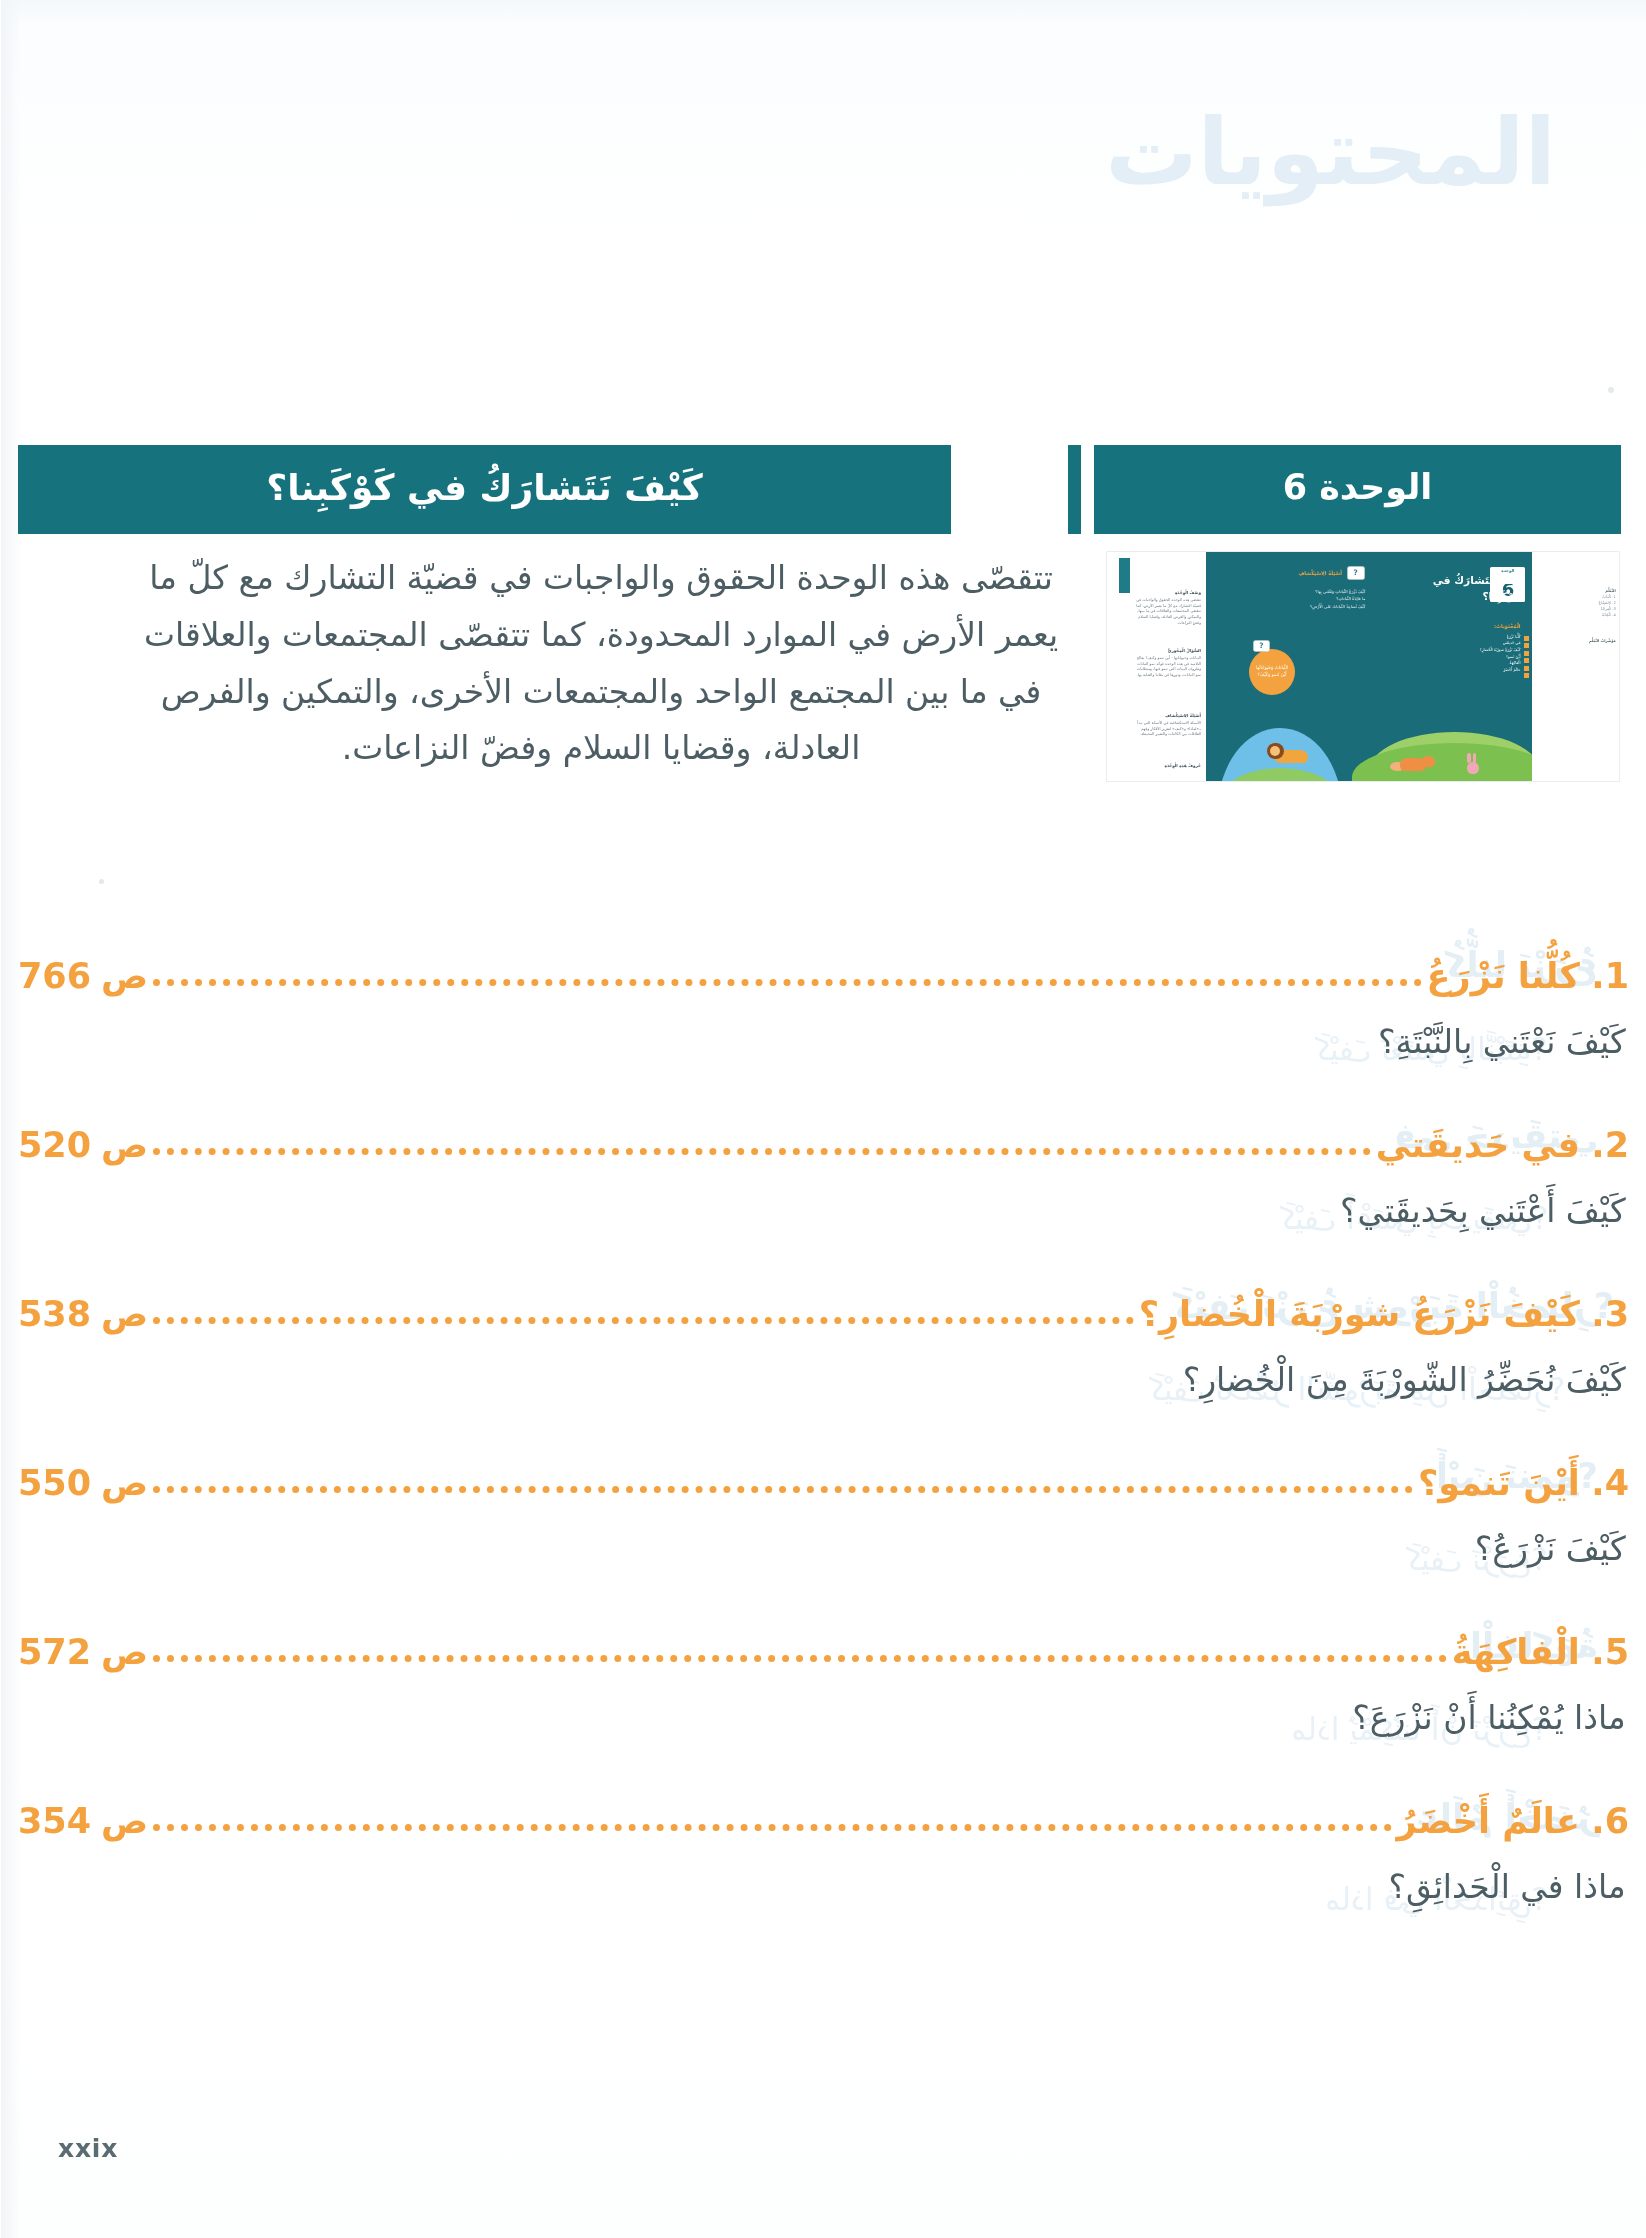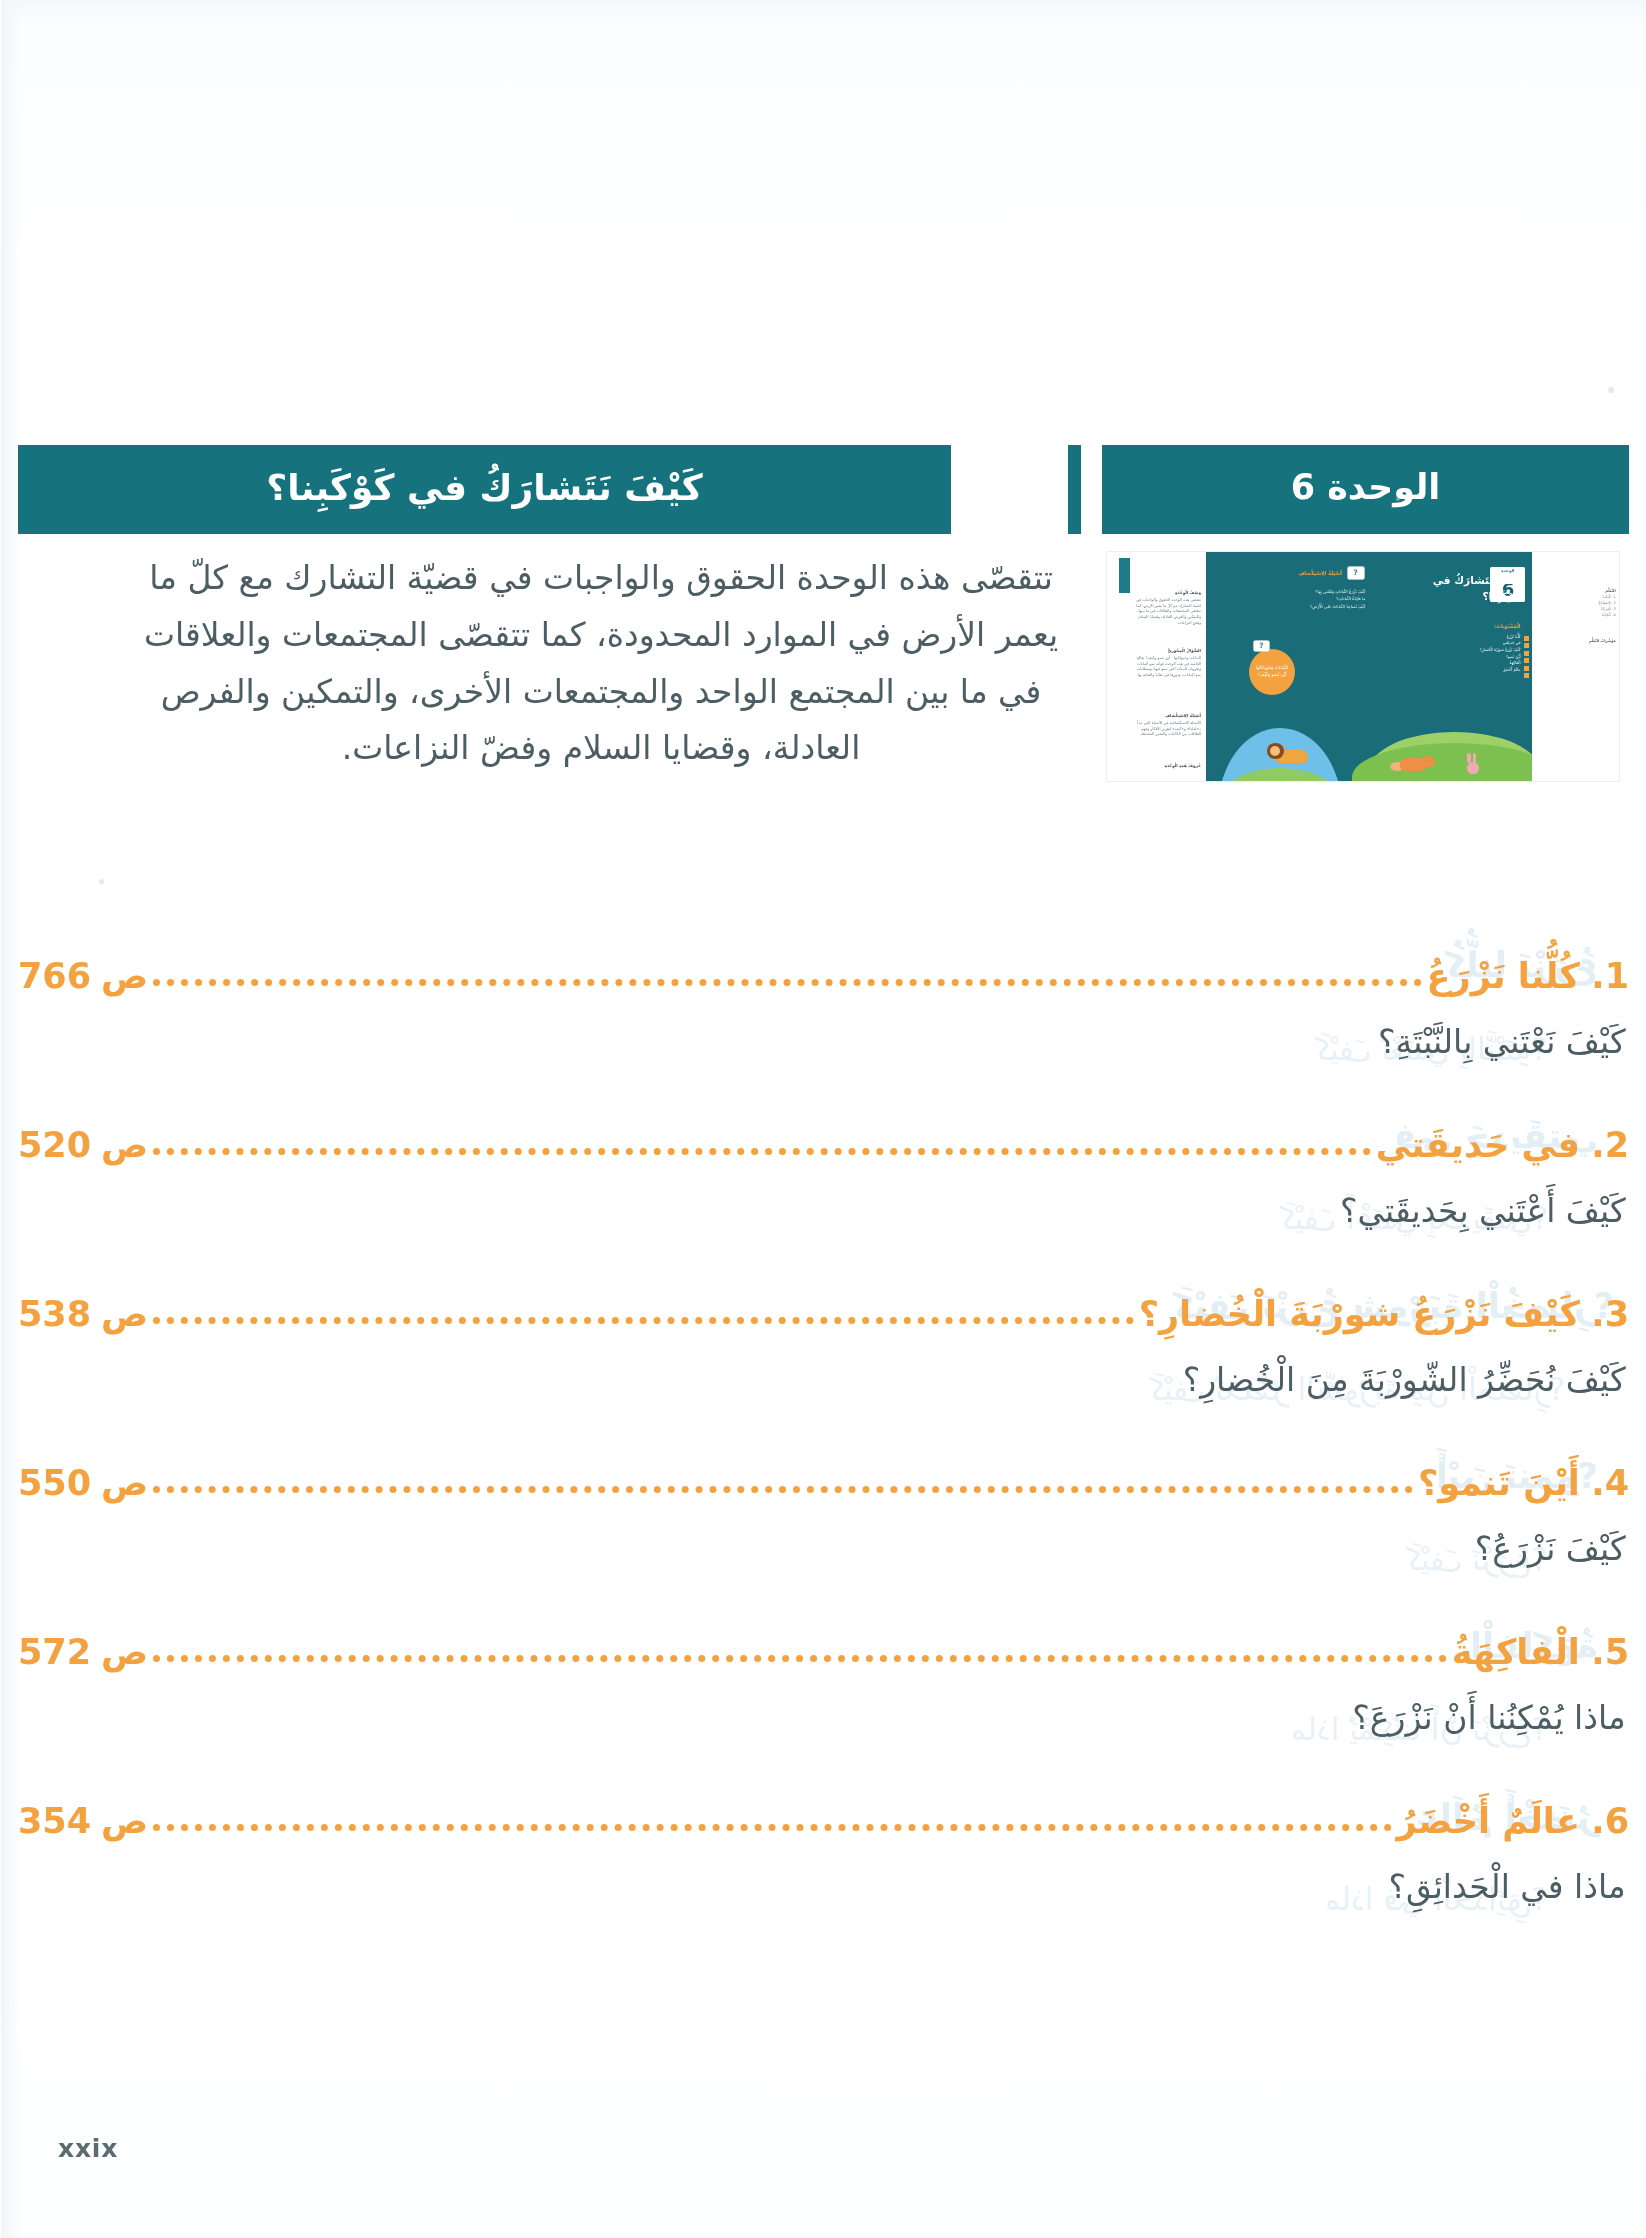--- a/index.html
+++ b/index.html
@@ -56,21 +56,21 @@
   
   .bars{
     position:absolute;top:445px;left:18px;right:18px;height:89px;
   }
   .bar{
     position:absolute;top:0;height:89px;
     background:#16727d;
     display:flex;align-items:center;justify-content:center;
   }
   .bar-left{left:0;width:933px;}
-  .bar-right{right:0;width:527px;}
+  .bar-right{right:8px;width:527px;}
   .bar-tab{
     position:absolute;top:0;height:89px;width:13px;
     background:#16727d;
     right:548px;
   }
   .bar-text{
     color:#ffffff;
     font-size:36px;
     font-weight:700;
     line-height:1;
@@ -291,20 +291,21 @@
   .speck{position:absolute;background:#c9d4da;border-radius:50%;opacity:.5;}
 </style>
 </head>
 <body>
 
 <div class="page">
 
   <div class="scan-edge-left"></div>
   <div class="scan-edge-top"></div>
 
+  <div class="ghost ghost-title">المحتويات</div>
 
   <div class="bleed" style="top:945px;right:49px;font-size:35px;">كُلُّنا نَزْرَعُ</div>
   <div class="bleed bleed-sub" style="top:1031px;right:99px;font-size:31px;">كَيْفَ نَعْتَني بِالنَّبْتَةِ؟</div>
   <div class="bleed" style="top:1116px;right:49px;font-size:35px;">في حَديقَتي</div>
   <div class="bleed bleed-sub" style="top:1200px;right:99px;font-size:31px;">كَيْفَ أَعْتَني بِحَديقَتي؟</div>
   <div class="bleed" style="top:1286px;right:33px;font-size:35px;">كَيْفَ نَزْرَعُ شورْبَةَ الْخُضارِ؟</div>
   <div class="bleed bleed-sub" style="top:1371px;right:82px;font-size:31px;">كَيْفَ نُحَضِّرُ الشّورْبَةَ مِنَ الْخُضارِ؟</div>
   <div class="bleed" style="top:1456px;right:49px;font-size:35px;">أَيْنَ تَنمو؟</div>
   <div class="bleed bleed-sub" style="top:1541px;right:99px;font-size:31px;">كَيْفَ نَزْرَعُ؟</div>
   <div class="bleed" style="top:1626px;right:49px;font-size:35px;">الْفاكِهَةُ</div>

